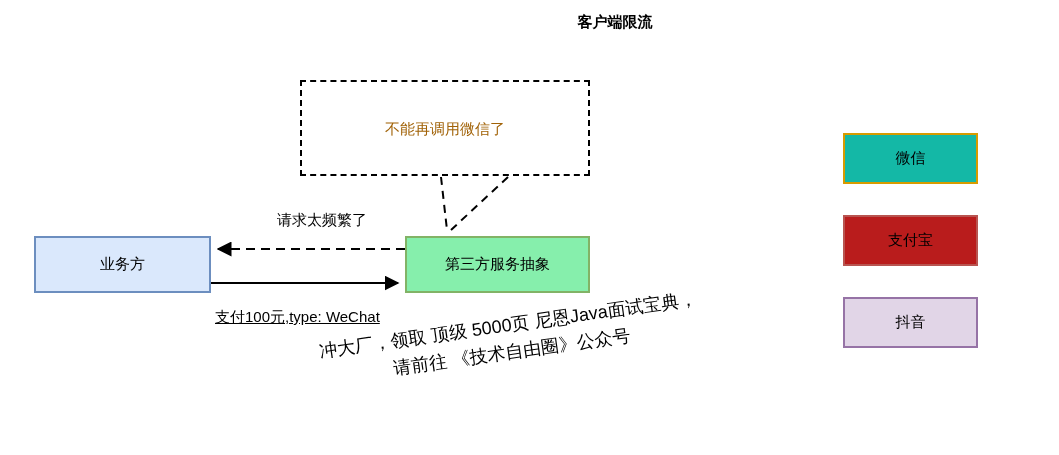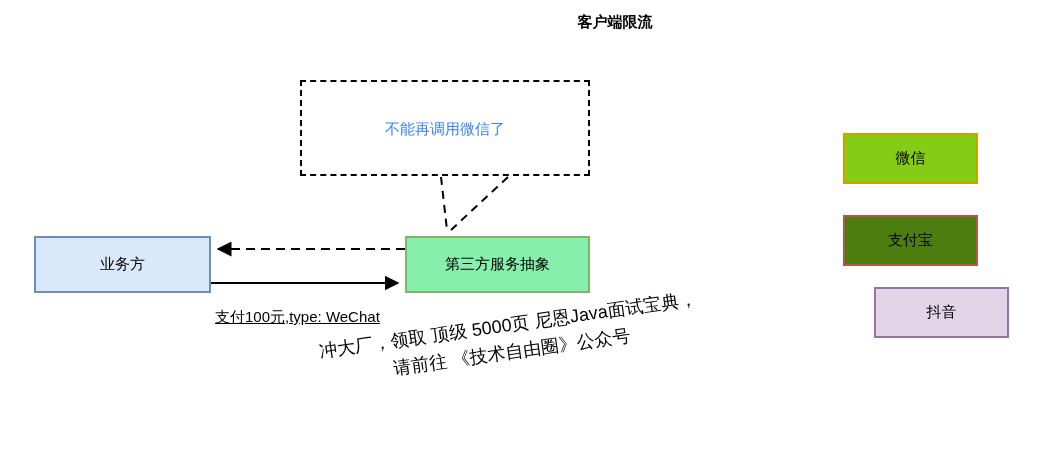--- a/index.html
+++ b/index.html
@@ -42,21 +42,21 @@
     left: 300px; top: 80px; width: 290px; height: 96px;
     box-sizing: border-box;
     border: 2px dashed #000000;
     background: #ffffff;
     display: flex;
     flex-direction: column;
     align-items: center;
     justify-content: center;
     font-size: 15px;
     line-height: 23px;
-    color: #3b82f6;
+    color: #a16207;
     text-align: left;
   }
   .edge-label {
     font-size: 15px;
     color: #000000;
     white-space: nowrap;
   }
   .edge-label-throttle { left: 262px; top: 211px; width: 120px; text-align: center; }
   .edge-label-pay { left: 215px; top: 308px; text-decoration: underline; }
   .watermark {
@@ -76,21 +76,21 @@
     box-sizing: border-box;
     border: 2px solid #000;
     display: flex;
     align-items: center;
     justify-content: center;
     font-size: 15px;
     color: #000000;
   }
   .provider-0 { top: 133px; }
   .provider-1 { top: 215px; }
-  .provider-2 { top: 287px; margin-left: 31px; }
+  .provider-2 { top: 297px; }
   .provider-3 { top: 378px; }
   svg.edges {
     position: absolute;
     left: 0; top: 0;
     width: 1059px;
     height: 455px;
     pointer-events: none;
   }
 </style>
 </head>
@@ -120,33 +120,34 @@
   </div>
 
   <div class="abs node node-business" style="background-color: rgb(218, 232, 252); border-color: rgb(108, 142, 191);">
     <span>业务方</span>
   </div>
 
   <div class="abs node node-thirdparty" style="background-color: #86efac; border-color: rgb(130, 179, 102);">
     <span>第三方服务抽象</span>
   </div>
 
+  <div class="abs edge-label edge-label-throttle">请求太频繁了</div>
 
   <div class="abs edge-label edge-label-pay">支付100元,type: WeChat</div>
 
   <div class="abs watermark">
     <div>冲大厂，领取 顶级 5000页 尼恩Java面试宝典，</div>
     <div>请前往 《技术自由圈》公众号</div>
   </div>
 
-  <div class="abs provider provider-0" style="background-color: #84cc16; border-color: rgb(215, 155, 0);">
+  <div class="abs provider provider-0" style="background-color: #14b8a6; border-color: rgb(215, 155, 0);">
     <span>微信</span>
   </div>
 
-  <div class="abs provider provider-1" style="background-color: #4d7c0f; border-color: rgb(184, 84, 80);">
+  <div class="abs provider provider-1" style="background-color: #b91c1c; border-color: rgb(184, 84, 80);">
     <span>支付宝</span>
   </div>
 
   <div class="abs provider provider-2" style="background-color: rgb(225, 213, 231); border-color: rgb(150, 115, 166);">
     <span>抖音</span>
   </div>
 
 
 </div>
 

